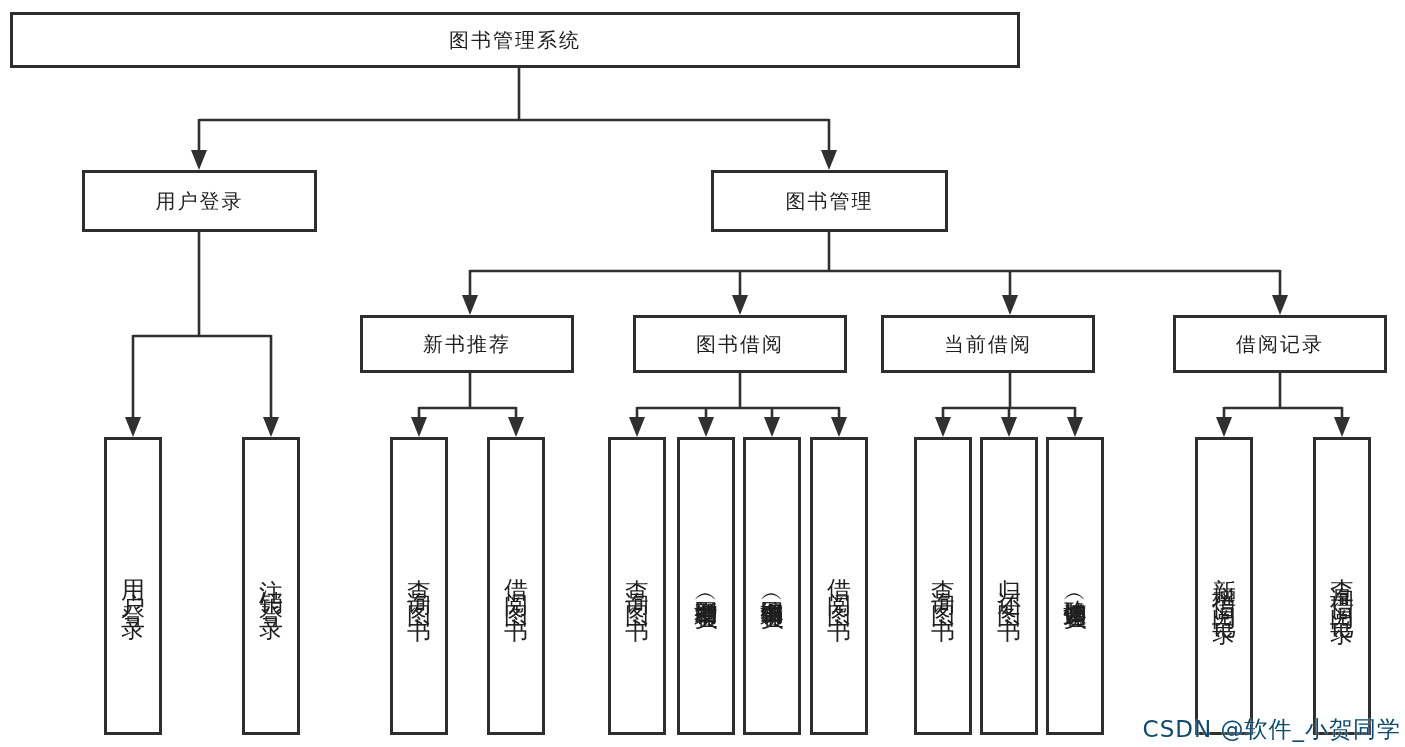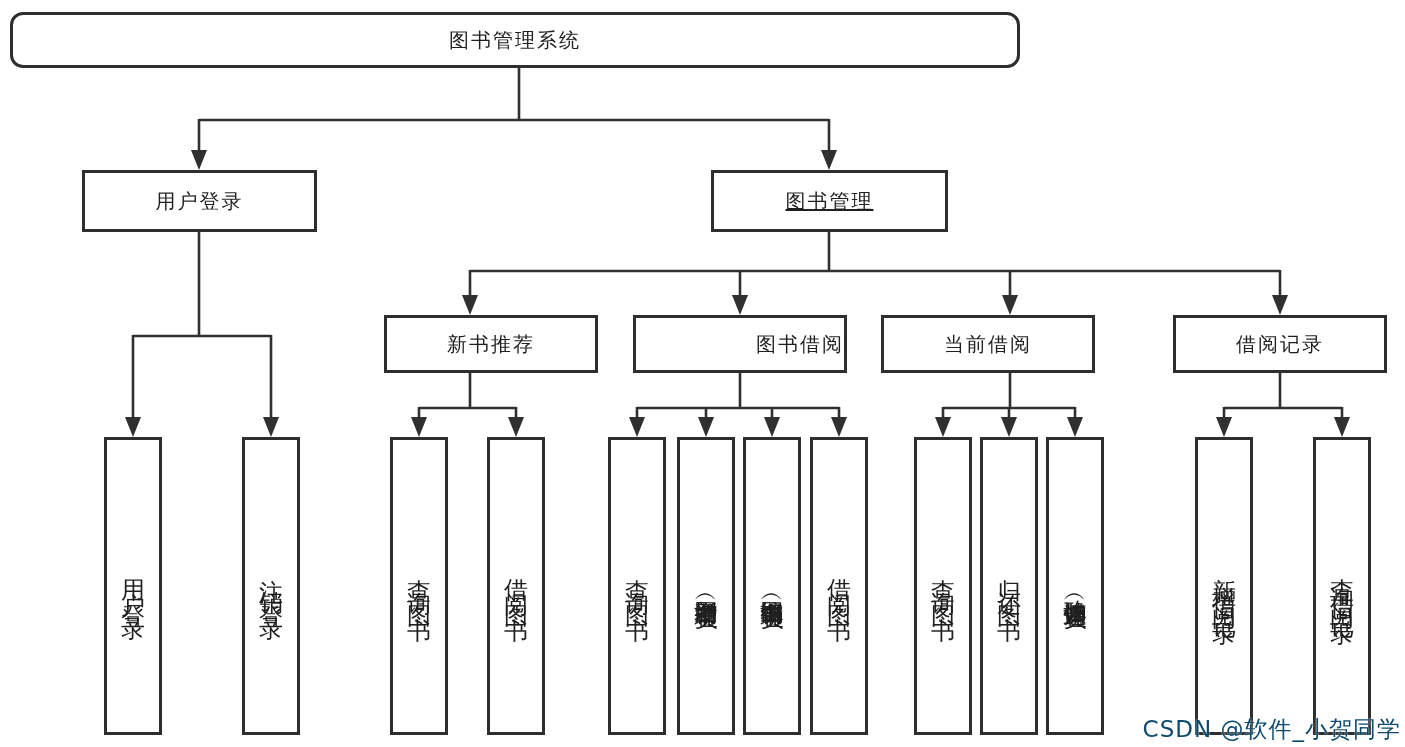--- a/index.html
+++ b/index.html
@@ -29,21 +29,21 @@
     align-items: center;
     justify-content: center;
     z-index: 2;
     color: #1f1f1f;
   }
   .h-label {
     font-size: 20px;
     letter-spacing: 2px;
     white-space: nowrap;
   }
-  .root-box   { left: 10px;  top: 12px;  width: 1010px; height: 56px; border-radius: 13px; }
+  .root-box   { left: 10px;  top: 12px;  width: 1010px; height: 56px; }
   .lvl2-box   { top: 170px;  height: 62px; }
   .lvl3-box   { top: 315px;  width: 214px; height: 58px; }
   .leaf-box   { top: 437px;  width: 58px;  height: 298px; }
   .leaf-label {
     writing-mode: vertical-rl;
     font-size: 24px;
     letter-spacing: 13px;
     line-height: 1;
     white-space: nowrap;
   }
@@ -132,28 +132,28 @@
     </g>
   </svg>
 
   <div class="node root-box">
     <span class="h-label">图书管理系统</span>
   </div>
 
   <div class="node lvl2-box" style="left:82px; width:235px;">
     <span class="h-label">用户登录</span>
   </div>
-  <div class="node lvl2-box" style="left:711px; width:237px;text-decoration:underline;">
+  <div class="node lvl2-box" style="left:711px; width:237px;">
     <span class="h-label">图书管理</span>
   </div>
 
-  <div class="node lvl3-box" style="left:384px;">
+  <div class="node lvl3-box" style="left:360px;">
     <span class="h-label">新书推荐</span>
   </div>
-  <div class="node lvl3-box" style="left:633px;justify-content:flex-end;">
+  <div class="node lvl3-box" style="left:633px;">
     <span class="h-label">图书借阅</span>
   </div>
   <div class="node lvl3-box" style="left:881px;">
     <span class="h-label">当前借阅</span>
   </div>
   <div class="node lvl3-box" style="left:1173px;">
     <span class="h-label">借阅记录</span>
   </div>
 
   <div class="node leaf-box" style="left:104px;">

